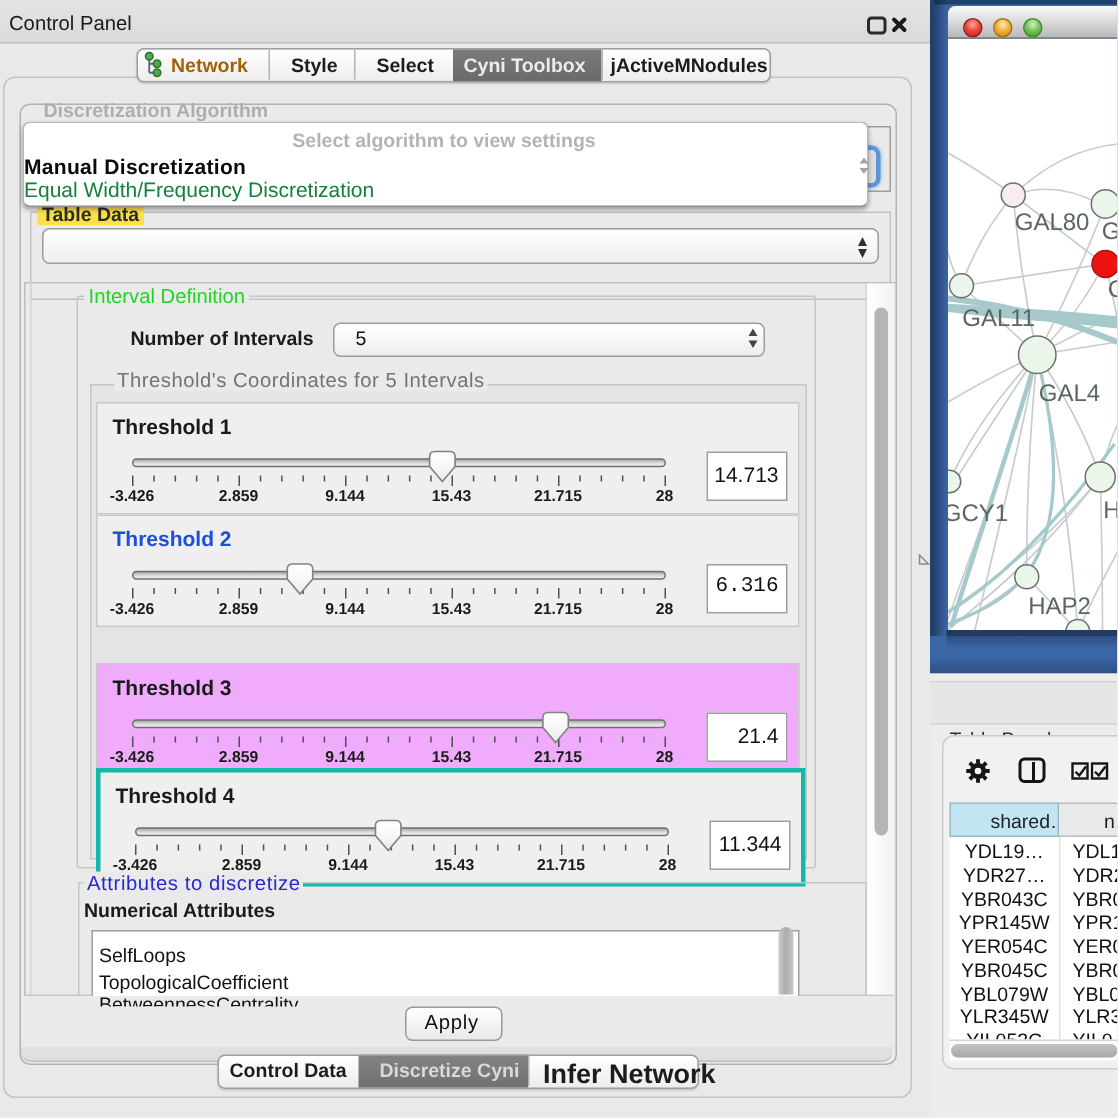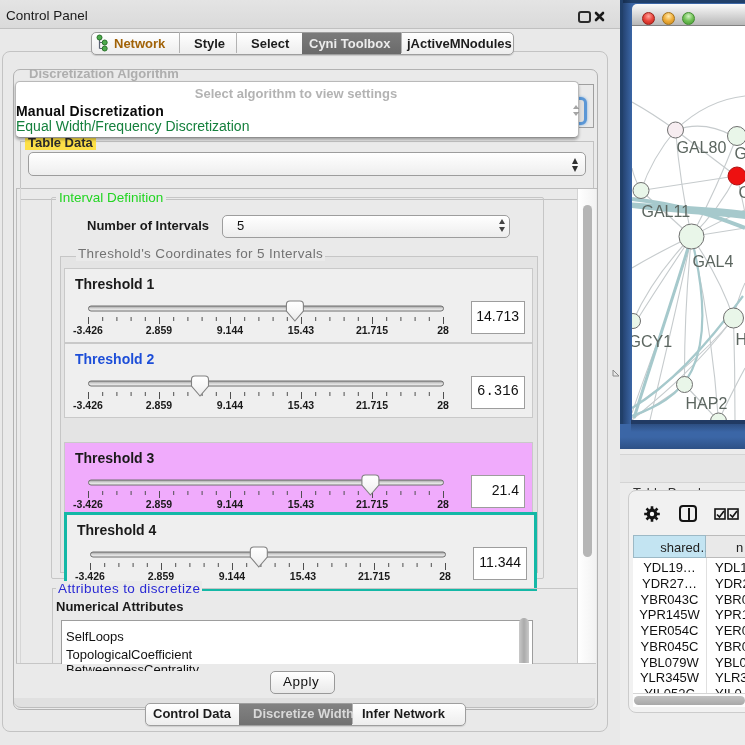--- a/index.html
+++ b/index.html
@@ -172,22 +172,22 @@
   </div>
   <div class="abs" style="left:519px;top:618px;width:10px;height:45px;background:linear-gradient(to right,#c9c9c9,#ababab 50%,#c9c9c9);border-radius:5px 5px 0 0;"></div>
 
   <div class="abs" style="left:270px;top:671px;width:63px;height:21px;background:linear-gradient(#ffffff,#e9e9e9);border:1px solid #999;border-radius:5px;"></div>
   <div class="txt" style="left:283px;top:674px;font-size:13.5px;letter-spacing:0.5px;color:#111;">Apply</div>
 
   <div class="abs" style="left:145px;top:703px;width:319px;height:21px;background:linear-gradient(#ffffff,#ededed);border:1px solid #9e9e9e;border-radius:5px;box-shadow:0 1px 1px rgba(0,0,0,0.12);"></div>
   <div class="abs" style="left:239px;top:703px;width:113px;height:21px;background:linear-gradient(#828282,#717171);border-top:1px solid #9e9e9e;border-bottom:1px solid #9e9e9e;"></div>
   <div class="abs" style="left:352px;top:703px;width:1px;height:21px;background:#b3b3b3;"></div>
   <div class="txt" style="left:153px;top:705.5px;font-size:13px;font-weight:600;color:#1c1c1c;">Control Data</div>
-  <div class="txt" style="left:253px;top:705.5px;font-size:13px;font-weight:600;color:#d9d9d9;">Discretize Width</div>
-  <div class="txt" style="left:362px;top:705.5px;font-size:13px;font-weight:600;color:#1c1c1c;">Infer Network</div>
+  <div class="txt" style="left:253px;top:705.5px;font-size:13px;font-weight:600;color:#d9d9d9;">Discretize Cyni</div>
+  <div class="txt" style="left:362px;top:705.5px;font-size:18px;font-weight:600;color:#1c1c1c;">Infer Network</div>
 
   <div class="abs" style="left:15px;top:81px;width:562px;height:55px;background:#ffffff;border:1px solid #b9b9b9;border-bottom:1px solid #8f8f8f;border-radius:5px;box-shadow:0 2px 3px rgba(0,0,0,0.3);"></div>
   <div class="txt" style="left:16px;top:102.5px;font-size:14px;font-weight:bold;letter-spacing:0.2px;color:#0a0a0a;">Manual Discretization</div>
   <div class="txt" style="left:15px;top:86px;width:562px;text-align:center;font-size:13px;font-weight:bold;color:#b3b3b3;">Select algorithm to view settings</div>
   <div class="txt" style="left:16px;top:117.5px;font-size:14px;color:#15803d;">Equal Width/Frequency Discretization</div>
   <div class="abs" style="left:572.5px;top:105px;width:0;height:0;border-left:3px solid transparent;border-right:3px solid transparent;border-bottom:4.5px solid rgba(90,90,90,0.55);"></div>
   <div class="abs" style="left:572.5px;top:111.5px;width:0;height:0;border-left:3px solid transparent;border-right:3px solid transparent;border-top:4.5px solid rgba(90,90,90,0.55);"></div>
 
   <svg class="abs" style="left:612px;top:369px;" width="8" height="8">
     <path d="M1 7 L1 1 L7 7 Z" fill="none" stroke="#8a8a8a" stroke-width="1"></path>

